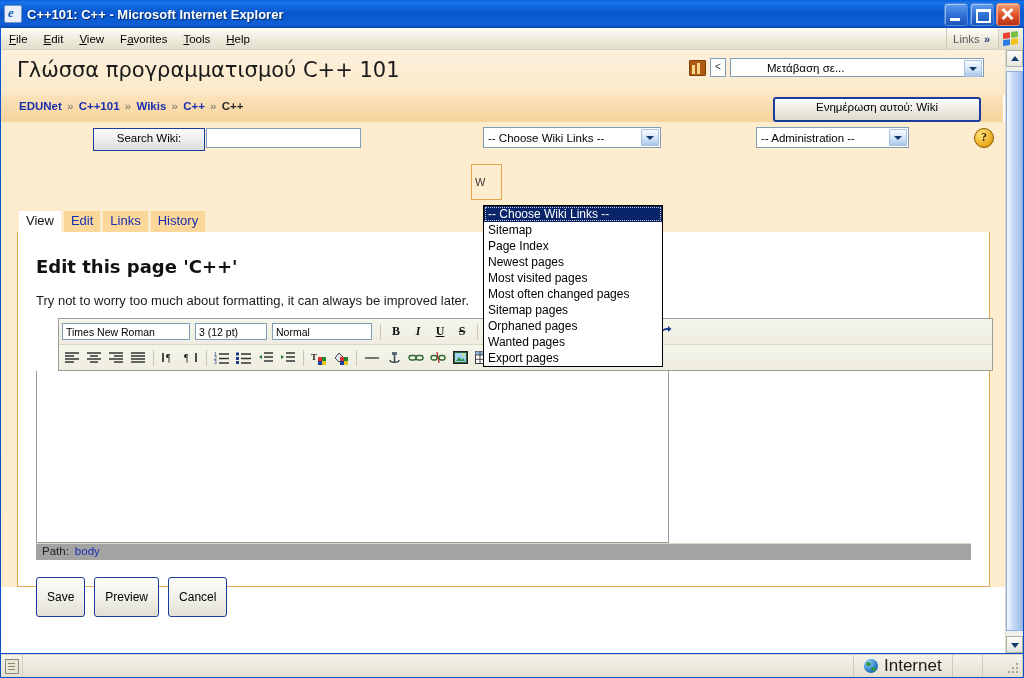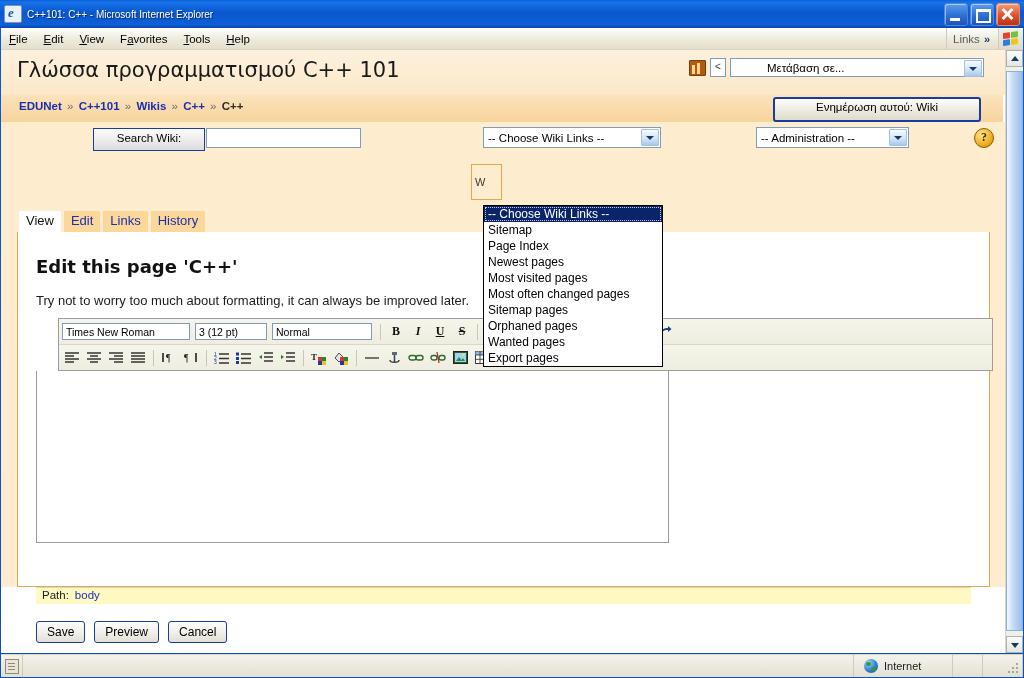--- a/index.html
+++ b/index.html
@@ -24,21 +24,21 @@
     width:16px;height:16px;margin-left:4px;margin-right:5px;
     background:#e8f0fb;border:1px solid #7a93bb;border-radius:2px;
     position:relative;flex:none;
   }
   .title-icon:before{
     content:"e";position:absolute;left:3px;top:-1px;
     color:#1b5ea8;font-weight:bold;font-size:13px;font-style:italic;
     font-family:"Liberation Serif", serif;
   }
   .title-text{
-    color:#ffffff;font-weight:normal;font-size:10px;
+    color:#ffffff;font-weight:bold;font-size:13px;
     text-shadow:1px 1px 1px rgba(0,0,0,.55);
     white-space:nowrap;
     text-align:right;
   }
   .wbtns{position:absolute;right:4px;top:3px;display:flex;gap:2px;}
   .wbtn{
     width:22px;height:21px;border:1px solid #4b87de;border-radius:3px;
     background:linear-gradient(180deg,#5e9cf0,#2d6fd4 55%,#1d55b5);
     position:relative;box-shadow:inset 1px 1px 0 rgba(255,255,255,.45);
   }
@@ -210,30 +210,30 @@
     width:20px;height:19px;display:flex;align-items:center;justify-content:center;
     font-size:12px;color:#111;position:relative;flex:none;
   }
   .tsep{width:1px;height:16px;background:#c9c7b6;margin:0 3px;flex:none;}
   .ico{display:block;}
   .edit-canvas{
     height:172px;background:#fff;border:1px solid #9c9c9c;border-top:none;
     width:633px;box-sizing:border-box;
   }
   .path-bar{
-    height:17px;background:#fef9c3;border-top:1px solid #d9d7c7;
-    font-size:11.5px;color:#222;padding:1px 0 0 6px;box-sizing:border-box;margin-top:44px;
+    height:17px;background:#a3a3a3;border-top:1px solid #d9d7c7;
+    font-size:11.5px;color:#222;padding:1px 0 0 6px;box-sizing:border-box;
   }
   .path-bar b{font-weight:normal;}
   .path-bar span.p{color:#1a2fb0;padding-left:6px;}
   .btnrow{margin-top:17px;display:flex;gap:9px;}
   .formbtn{
     border:1px solid #1a3c9c;border-radius:3px;
     background:linear-gradient(180deg,#fdfdfd,#f0efe8 55%,#e2e0d4);
-    font-size:12px;padding:3px 10px;color:#000;
+    font-size:12px;padding:12px 10px;color:#000;
   }
 
   
   .vscroll{
     position:absolute;right:1px;top:50px;width:17px;height:603px;
     background:#f0f0ea;border-left:1px solid #d7d7cd;
   }
   .sb-btn{
     width:17px;height:17px;box-sizing:border-box;
     background:linear-gradient(180deg,#fbfbfb,#e6e6de);
@@ -265,21 +265,21 @@
     position:absolute;right:20px;height:22px;display:flex;align-items:center;gap:6px;
     padding-left:10px;border-left:1px solid #cfcbb8;width:150px;box-sizing:border-box;
   }
   .globe{
     width:14px;height:14px;border-radius:50%;
     background:radial-gradient(circle at 32% 28%,#9fd4f7,#2f7fd0 55%,#14528f);
     position:relative;overflow:hidden;
   }
   .globe:before{content:"";position:absolute;left:2px;top:3px;width:5px;height:4px;background:#2e9a3e;border-radius:50%;}
   .globe:after{content:"";position:absolute;left:7px;top:8px;width:5px;height:4px;background:#2e9a3e;border-radius:50%;}
-  .zone-text{font-size:11px;color:#1c1c1c;}
+  .zone-text{font-size:17px;color:#1c1c1c;}
   .grip{position:absolute;right:3px;bottom:2px;width:12px;height:12px;}
   .grip i{position:absolute;width:2px;height:2px;background:#a9a695;}
 </style>
 </head>
 <body>
 
 <div class="window">
 
   <div class="titlebar">
     <div class="title-icon"></div>

